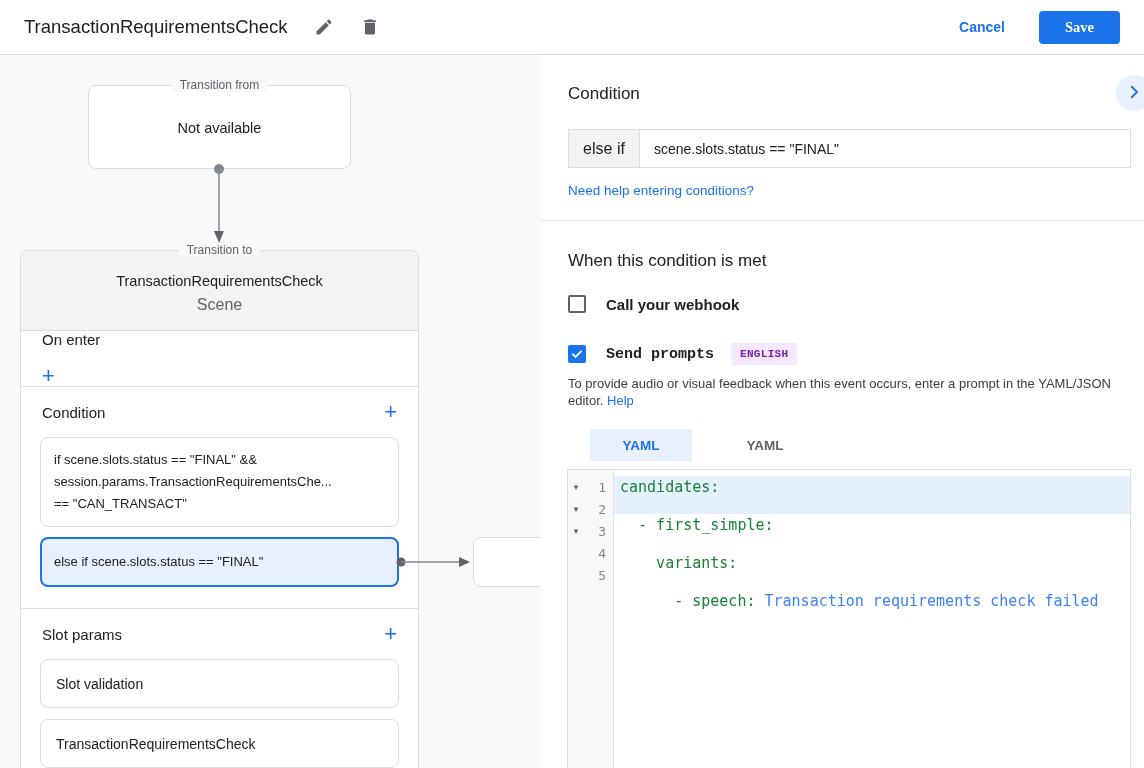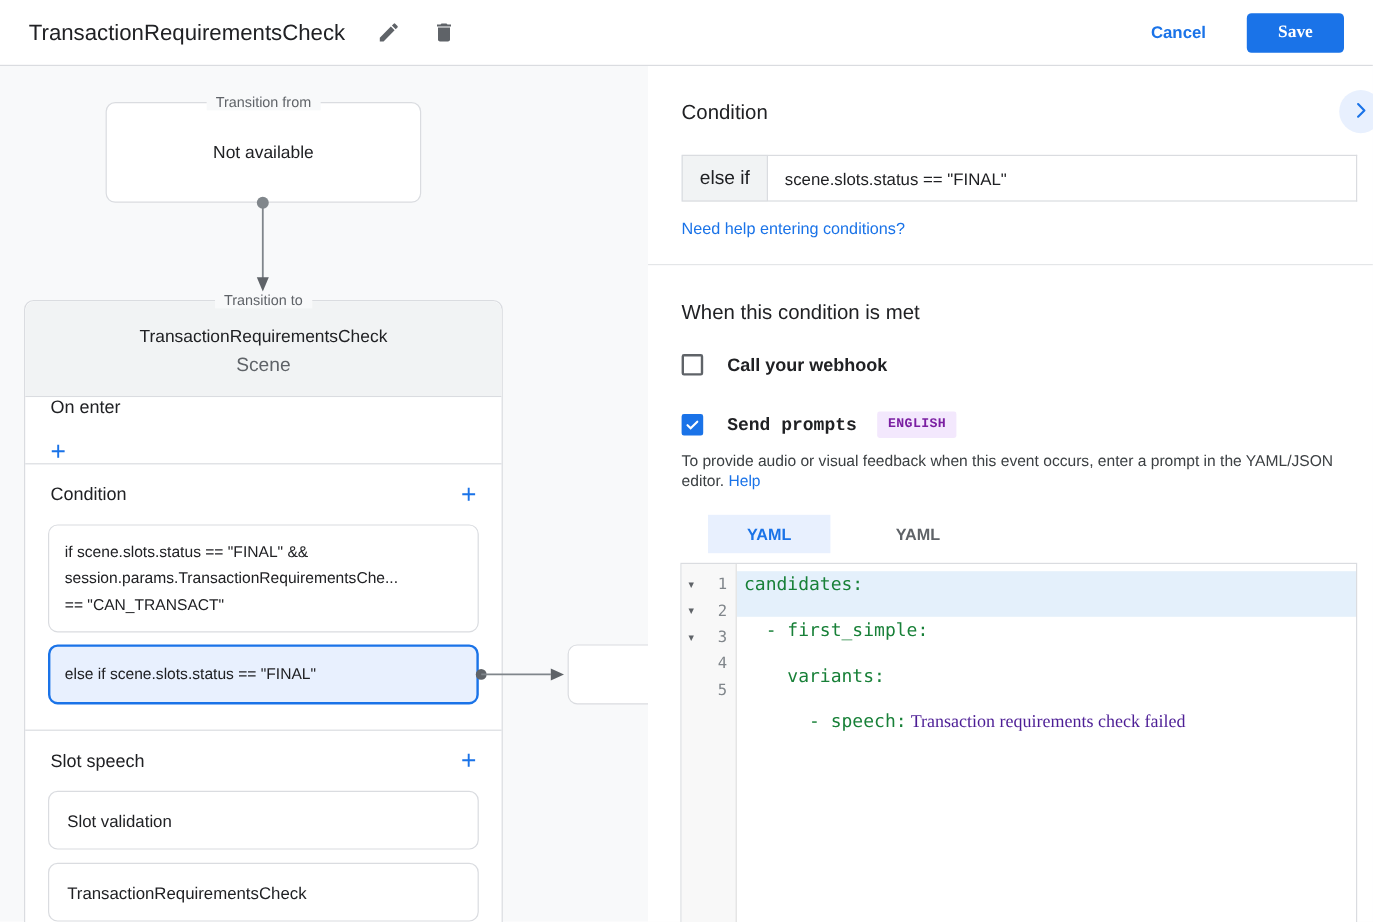--- a/index.html
+++ b/index.html
@@ -99,21 +99,21 @@
     padding-top:6px; flex:none; }
   .gutter-row { height:22px; display:flex; align-items:center; }
   .fold { width:16px; text-align:center; font-size:9px; color:#5f6368; cursor:pointer; }
   .lnum { flex:1; text-align:right; padding-right:7px; font-family:"DejaVu Sans Mono", monospace;
     font-size:13px; color:#80868b; }
   .editor-code { flex:1; padding-top:6px; font-family:"DejaVu Sans Mono", monospace;
     font-size:15px; cursor:text; overflow:hidden; }
   .code-row { height:38px; line-height:22px; white-space:pre; padding-left:6px; }
   .code-row.active { background:#e4f0fb; }
   .tok-key { color:#188038; }
-  .tok-plain { color:#4c1d95;font-family:Liberation Serif, serif; }
+  .tok-plain { color:#3b82f6; }
 </style>
 </head>
 <body>
 
 <div class="topbar">
   <span class="topbar-title">TransactionRequirementsCheck</span>
   <span class="tb-icon">
     <svg viewBox="0 0 24 24">
         <path d="M3 17.25V21h3.75L17.81 9.94l-3.75-3.75L3 17.25zM20.71 7.04c.39-.39.39-1.02 0-1.41l-2.34-2.34a.9959.9959 0 0 0-1.41 0l-1.83 1.83 3.75 3.75 1.83-1.83z"></path>
       </svg>
@@ -159,21 +159,21 @@
         <span class="plus-btn">+</span>
       </div>
       <div class="cond-box">if scene.slots.status == "FINAL" &amp;&amp;
 session.params.TransactionRequirementsChe...
 == "CAN_TRANSACT"</div>
       <div class="cond-box selected">else if scene.slots.status == "FINAL"</div>
     </div>
 
     <div>
       <div class="row-head">
-        <span class="row-label">Slot speech</span>
+        <span class="row-label">Slot params</span>
         <span class="plus-btn">+</span>
       </div>
       <div class="slot-box">Slot validation</div>
       <div class="slot-box">TransactionRequirementsCheck</div>
     </div>
   </div>
 
   <svg class="arrow-svg" style="left:395px; top:495px;" width="80" height="24">
     <circle cx="6" cy="12" r="4.5" fill="#5f6368"></circle>
     <line x1="6" y1="12" x2="64" y2="12" stroke="#80868b" stroke-width="1.5"></line>

